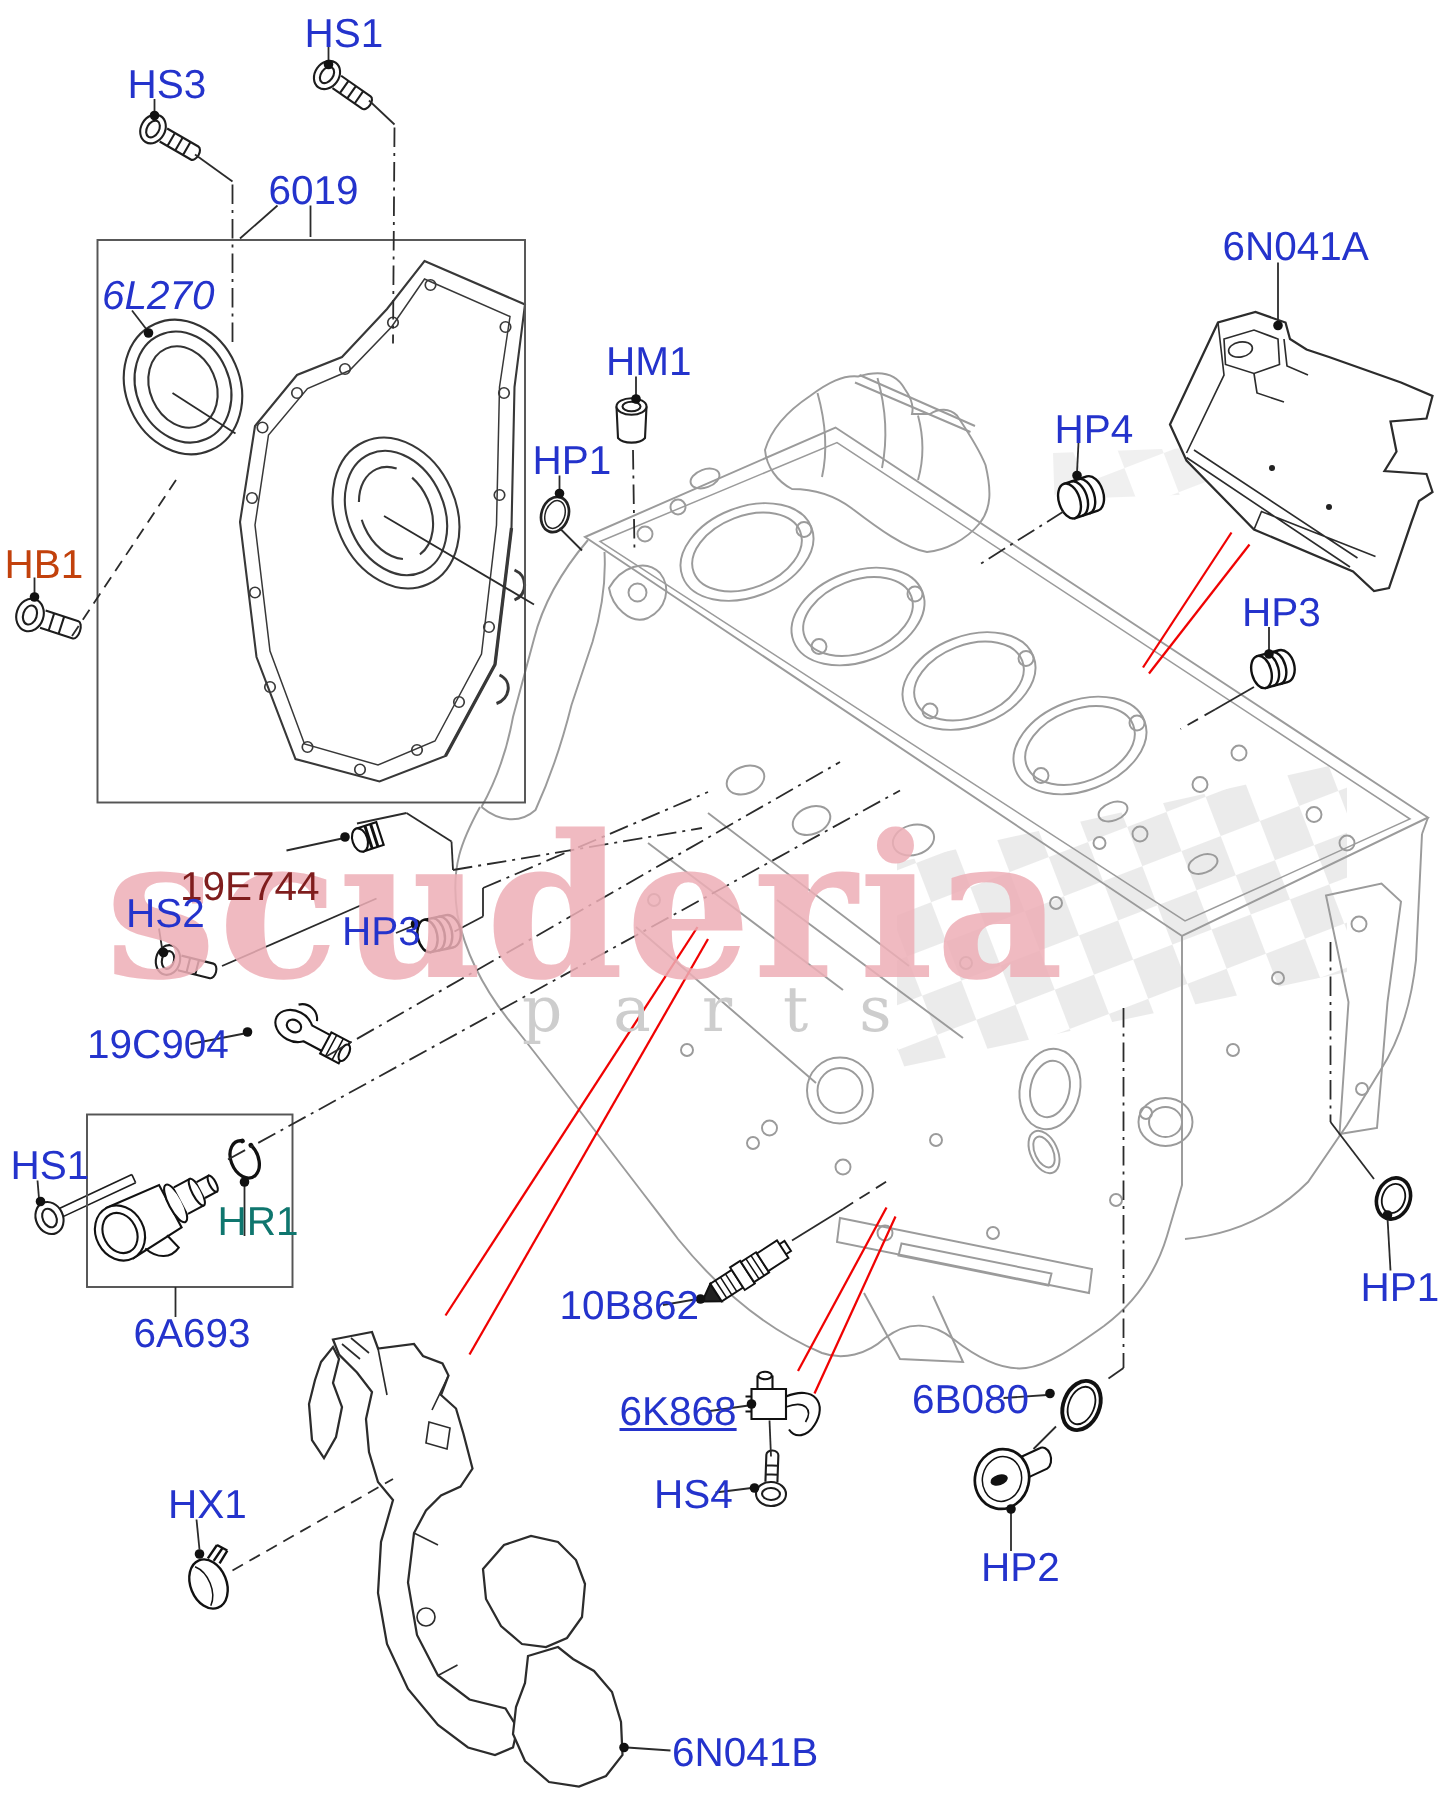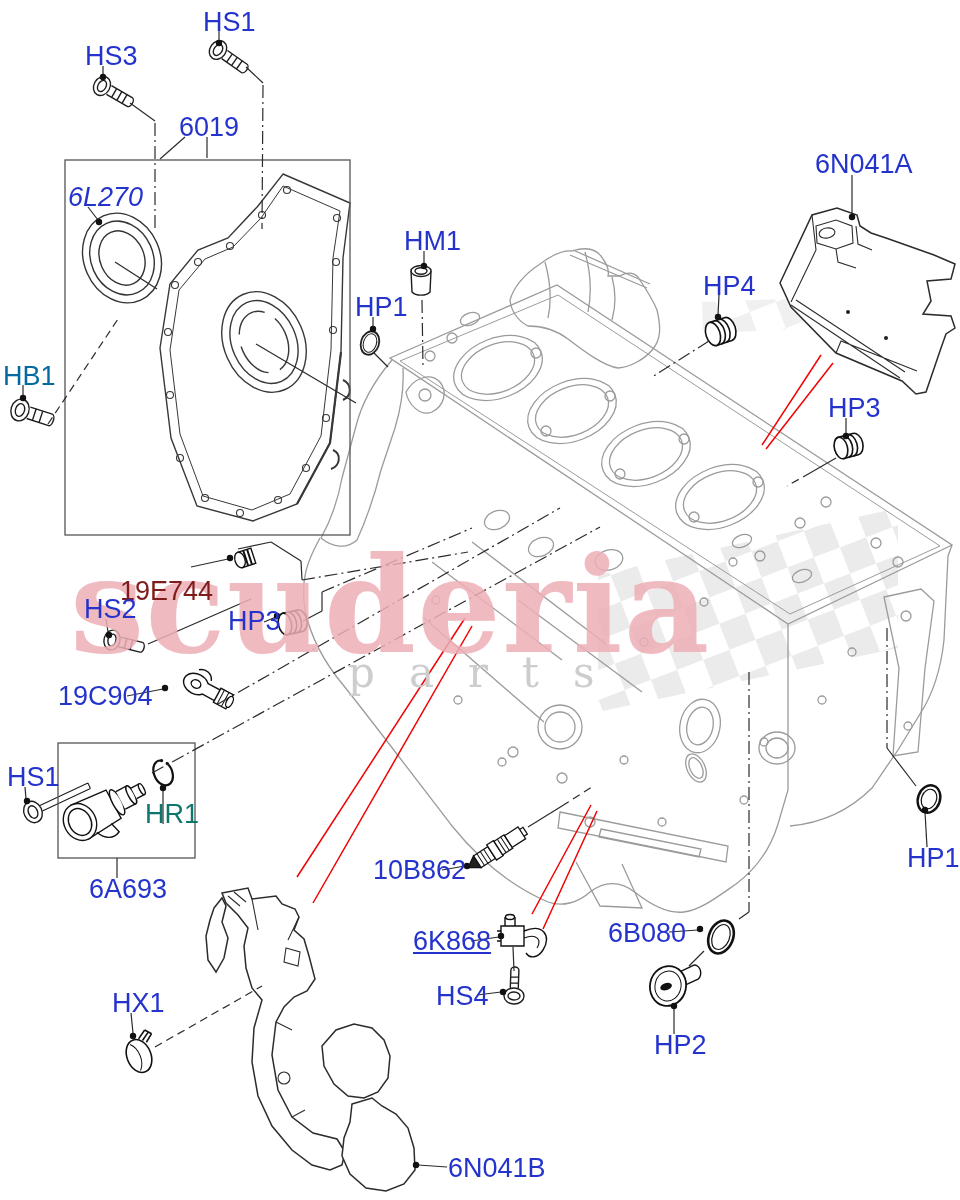--- a/index.html
+++ b/index.html
@@ -420,21 +420,21 @@
         <circle cx="416" cy="1165" r="3.2" class="dot"></circle>
       </g>
   </svg>
 
   
   <div id="labels-layer">
       <div class="part-label" style="left: 203px; top: 12px; color: rgb(36, 51, 204);">HS1</div>
       <div class="part-label" style="left: 85px; top: 46px; color: rgb(36, 51, 204);">HS3</div>
       <div class="part-label" style="left: 179px; top: 117px; color: rgb(36, 51, 204);">6019</div>
       <div class="part-label" style="left: 68px; top: 187px; color: rgb(36, 51, 204); font-style: italic;">6L270</div>
-      <div class="part-label" style="left: 3px; top: 366px; color: #0369a1;">HB1</div>
+      <div class="part-label" style="left: 3px; top: 366px; color: #c2410c;">HB1</div>
       <div class="part-label" style="left: 404px; top: 231px; color: rgb(36, 51, 204);">HM1</div>
       <div class="part-label" style="left: 355px; top: 297px; color: rgb(36, 51, 204);">HP1</div>
       <div class="part-label" style="left: 815px; top: 154px; color: rgb(36, 51, 204); text-align: center;">6N041A</div>
       <div class="part-label" style="left: 703px; top: 276px; color: rgb(36, 51, 204);">HP4</div>
       <div class="part-label" style="left: 828px; top: 398px; color: rgb(36, 51, 204);">HP3</div>
       <div class="part-label" style="left: 120px; top: 570px; color: #7f1d1d; margin-top: 11px;">19E744</div>
       <div class="part-label" style="left: 84px; top: 599px; color: rgb(36, 51, 204);">HS2</div>
       <div class="part-label" style="left: 228px; top: 611px; color: rgb(36, 51, 204);">HP3</div>
       <div class="part-label" style="left: 58px; top: 686px; color: rgb(36, 51, 204);">19C904</div>
       <div class="part-label" style="left: 7px; top: 767px; color: rgb(36, 51, 204);">HS1</div>

